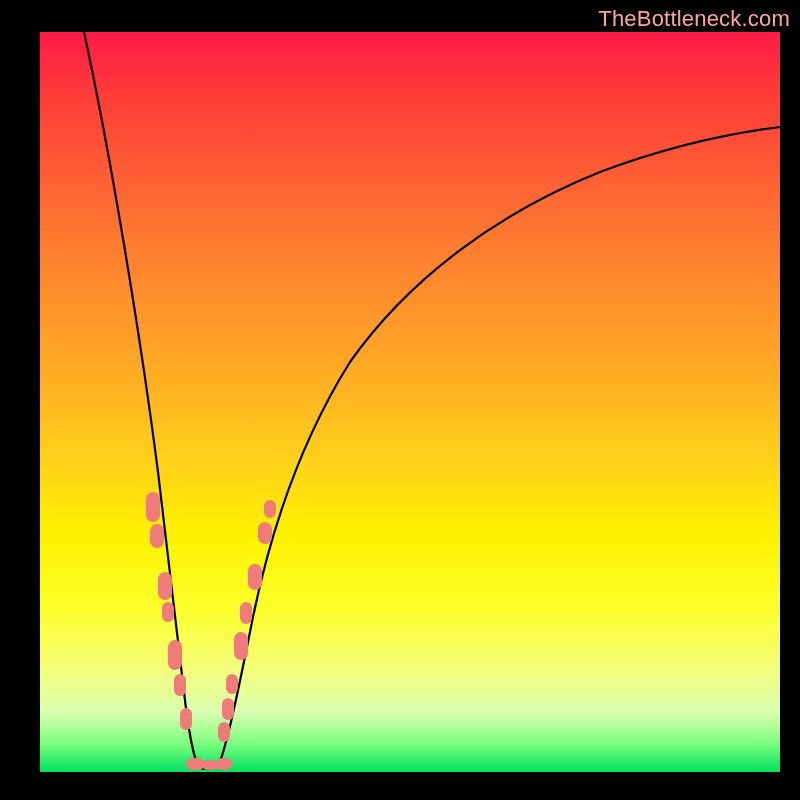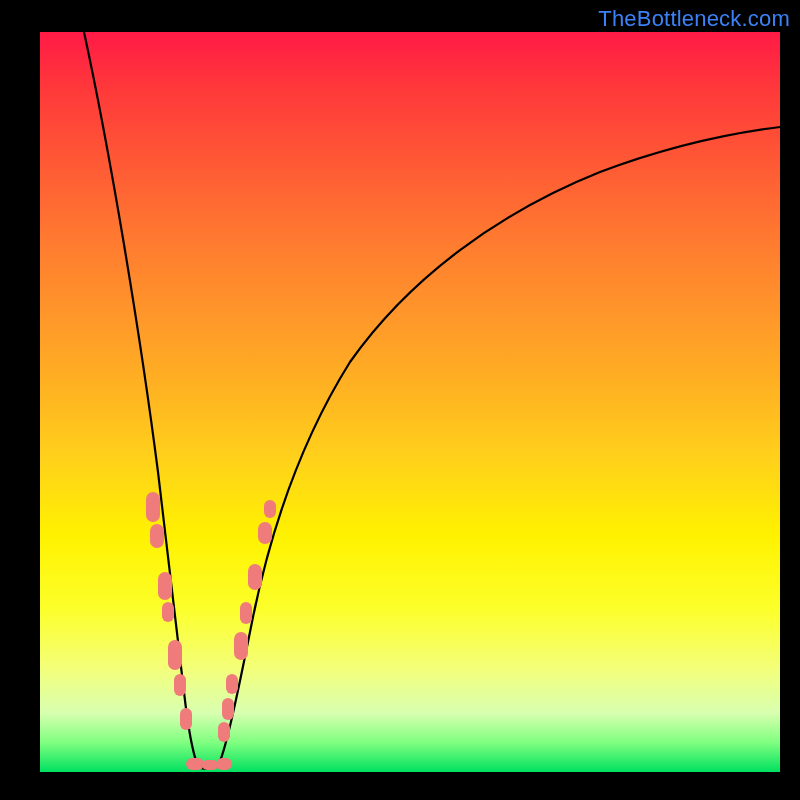--- a/index.html
+++ b/index.html
@@ -38,21 +38,21 @@
       #d8ffb0 92%,
       #80ff80 96%,
       #00e060 100%
     );
     overflow: hidden;
   }
   .watermark {
     position: absolute;
     top: 6px;
     right: 10px;
-    color: #3b82f6;
+    color: #fca5a5;
     font-size: 22px;
     font-weight: 500;
     letter-spacing: 0.2px;
     font-family: Arial, sans-serif;
   }
   svg.curves {
     position: absolute;
     left: 0; top: 0;
     width: 740px;
     height: 740px;

